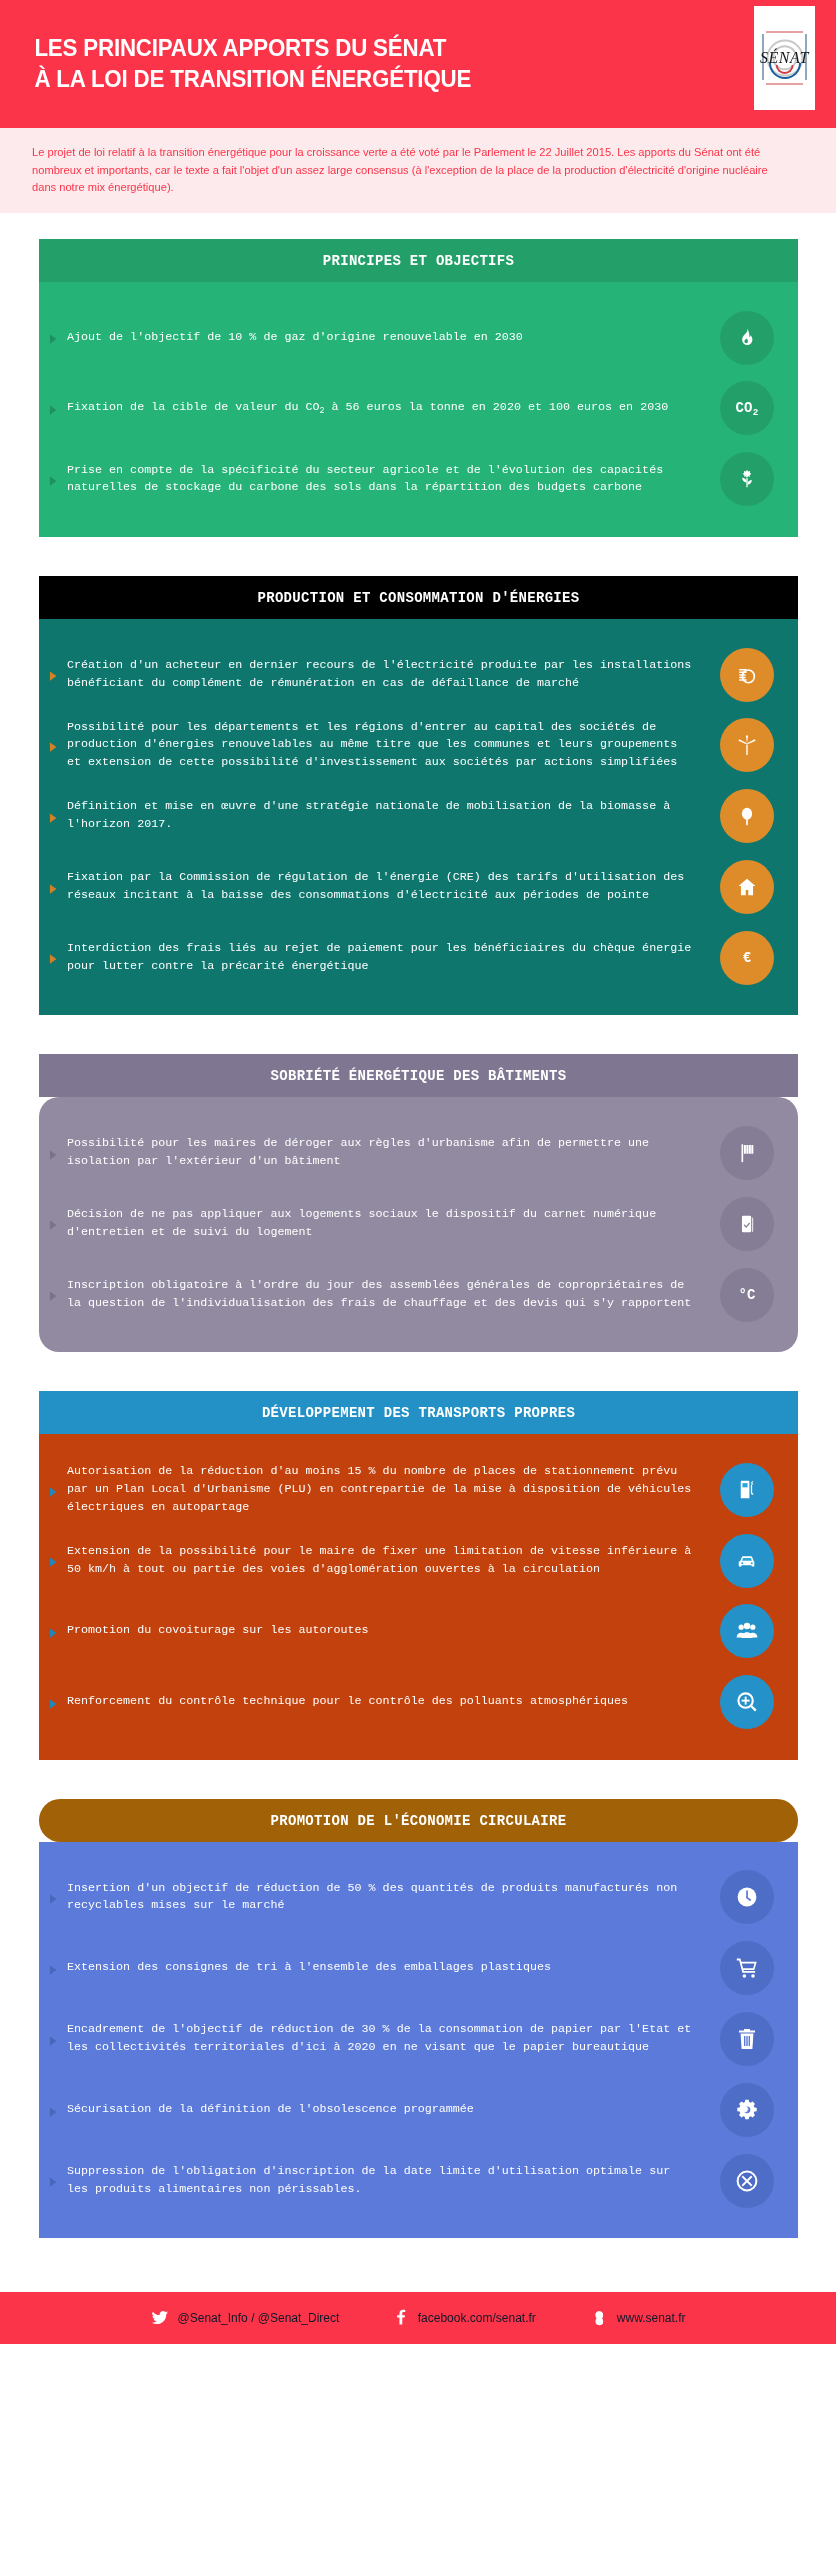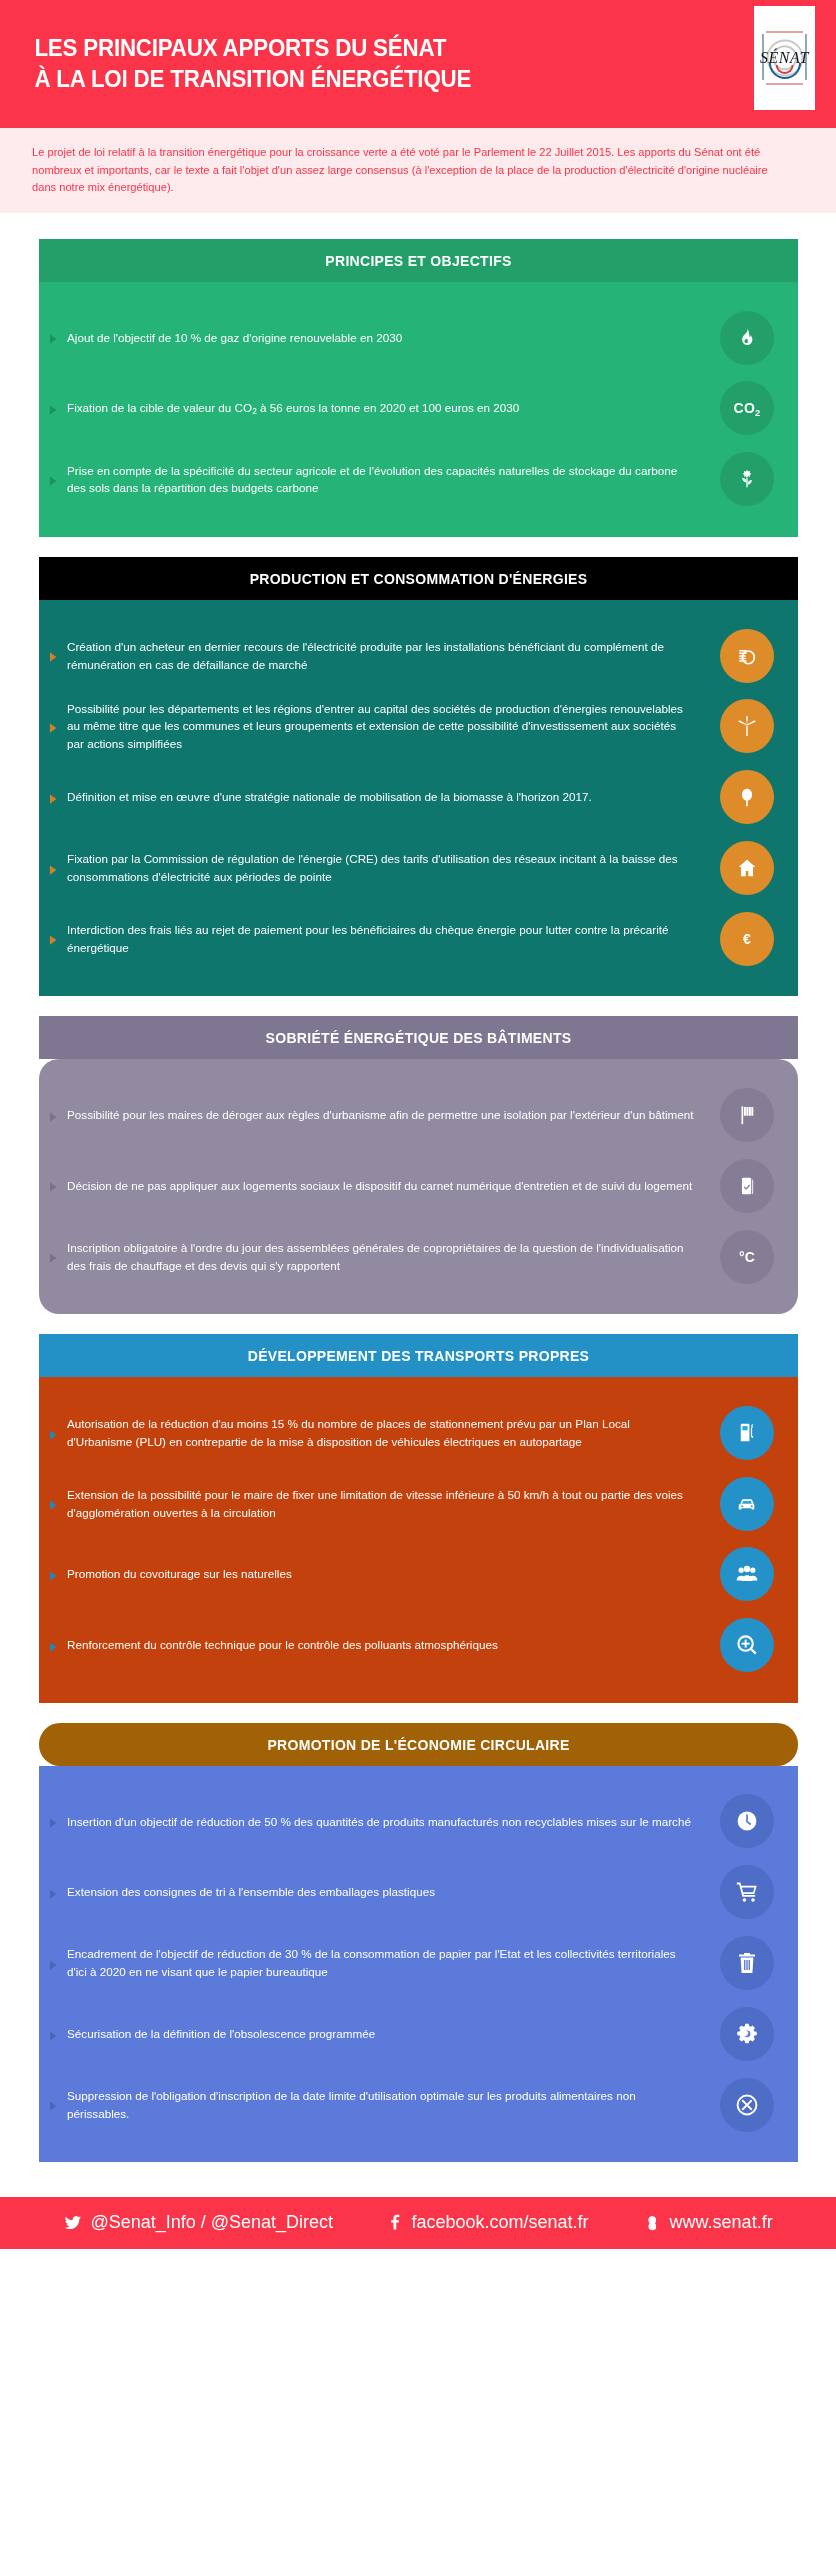--- a/index.html
+++ b/index.html
@@ -91,21 +91,21 @@
     line-height:17.7px;
     font-stretch:condensed;
     transform:scaleX(0.96);
     transform-origin:left top;
   }
 
   .spacer-top{ height:26px; background:#ffffff; }
 
   
   .sections{ padding:0 39px; background:#ffffff; }
-  .section{ margin-bottom:20px; }
+  .section{ margin-bottom:39px;font-family:Liberation Mono, monospace; }
   .section-head{
     text-align:center;
     color:#ffffff;
     font-size:14px;
     font-weight:bold;
     letter-spacing:0.3px;
     padding:14px 9.3px 13px 9.3px;
     text-transform:uppercase;
   }
   .section-body{ padding:20.5px 0 22px 0; position:relative; }
@@ -173,21 +173,21 @@
   
   .footer-gap{ height:15px; background:#ffffff; }
   .footer{
     width:837px; height:52px;
     background:#fb3449;
     display:flex; align-items:center; justify-content:center;
     gap:54px;
   }
   .foot-item{ display:flex; align-items:center; gap:8.4px; }
   .foot-item span{
-    color:#ffffff; font-size:18px; font-stretch:condensed;
+    color:#0f172a; font-size:12px; font-stretch:condensed;
   }
   .foot-item svg{ display:block; fill:#ffffff; }
 </style>
 </head>
 <body>
 
 <div class="header">
   <div class="header-title">
     <span class="l1">LES PRINCIPAUX APPORTS DU SÉNAT</span>
     <span class="l2">À LA LOI DE TRANSITION ÉNERGÉTIQUE</span>
@@ -407,21 +407,21 @@
               <circle cx="17.2" cy="14.4" r="1.1" fill="#2ba6dc"></circle>
             </svg>
           </div>
         </div>
         <div class="item">
           <div class="bullet">
             <svg width="8.4" height="10.2" viewBox="0 0 9 11">
               <path d="M1 0.6 L8 5.5 L1 10.4 Z"></path>
             </svg>
           </div>
-          <div class="item-text">Promotion du covoiturage sur les naturelles</div>
+          <div class="item-text">Promotion du covoiturage sur les autoroutes</div>
           <div class="icon-wrap">
             <svg width="24" height="24" viewBox="0 0 24 24" fill="#fff">
               <circle cx="6.2" cy="8.2" r="2.6"></circle>
               <path d="M1.6 18.4c0-2.8 2-4.6 4.6-4.6s4.6 1.8 4.6 4.6z"></path>
               <circle cx="17.8" cy="8.2" r="2.6"></circle>
               <path d="M13.2 18.4c0-2.8 2-4.6 4.6-4.6s4.6 1.8 4.6 4.6z"></path>
               <circle cx="12" cy="7" r="3.2"></circle>
               <path d="M6.3 19c0-3.4 2.5-5.7 5.7-5.7s5.7 2.3 5.7 5.7z"></path>
             </svg>
           </div>

